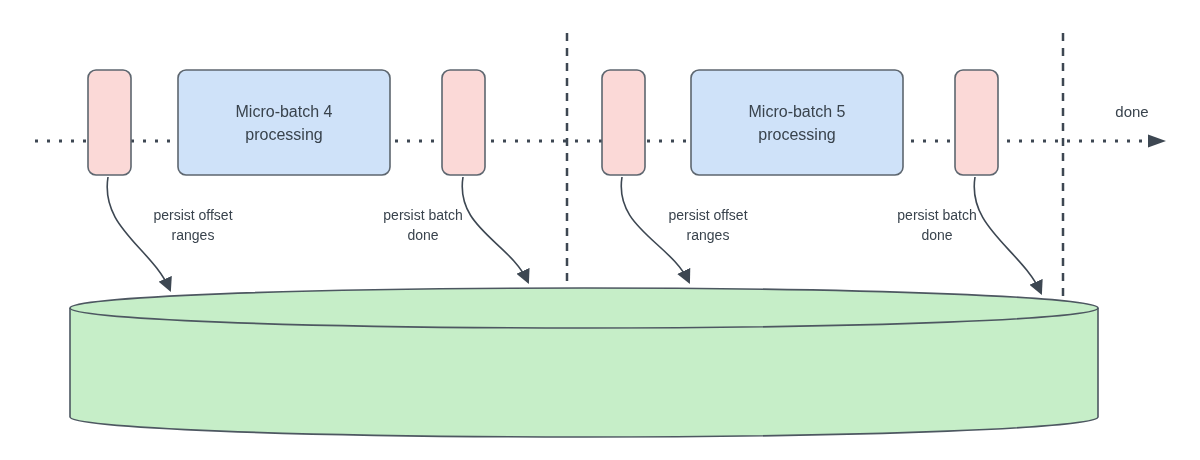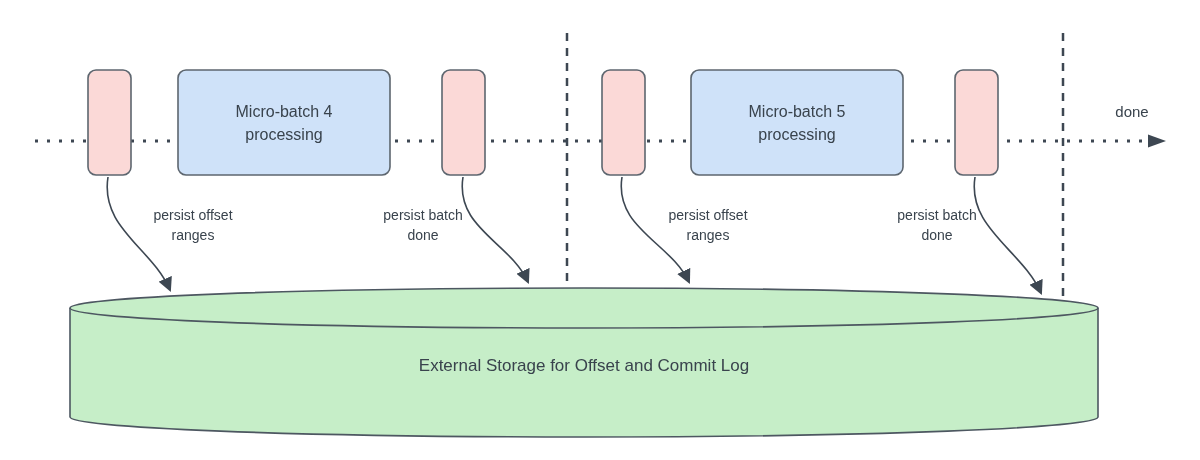--- a/index.html
+++ b/index.html
@@ -98,14 +98,13 @@
 ranges</div>
   <div class="txt annotation ann-2">persist batch
 done</div>
   <div class="txt annotation ann-3">persist offset
 ranges</div>
   <div class="txt annotation ann-4">persist batch
 done</div>
 
   <div class="txt time-label">done</div>
 
-  <div class="txt storage-label">External Storage for Offset and Commit Log</div>
 </div>
 
 </body></html>

